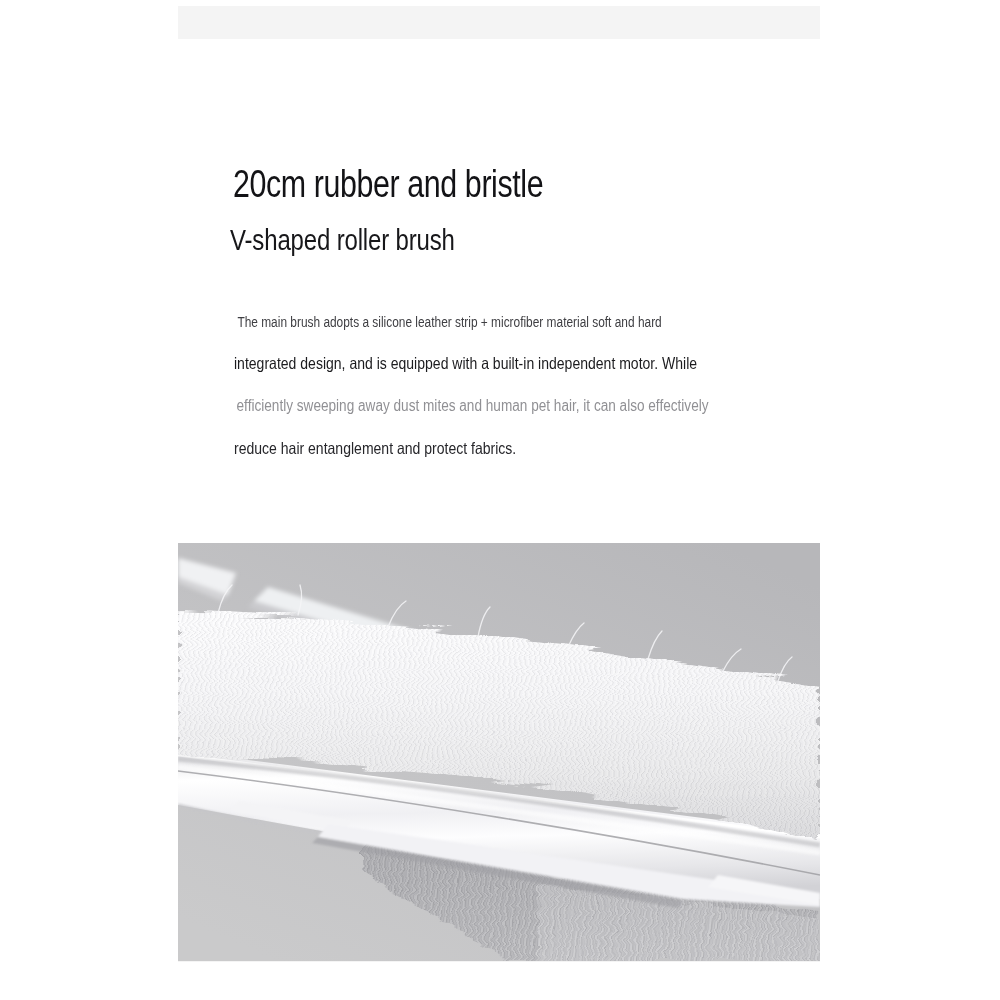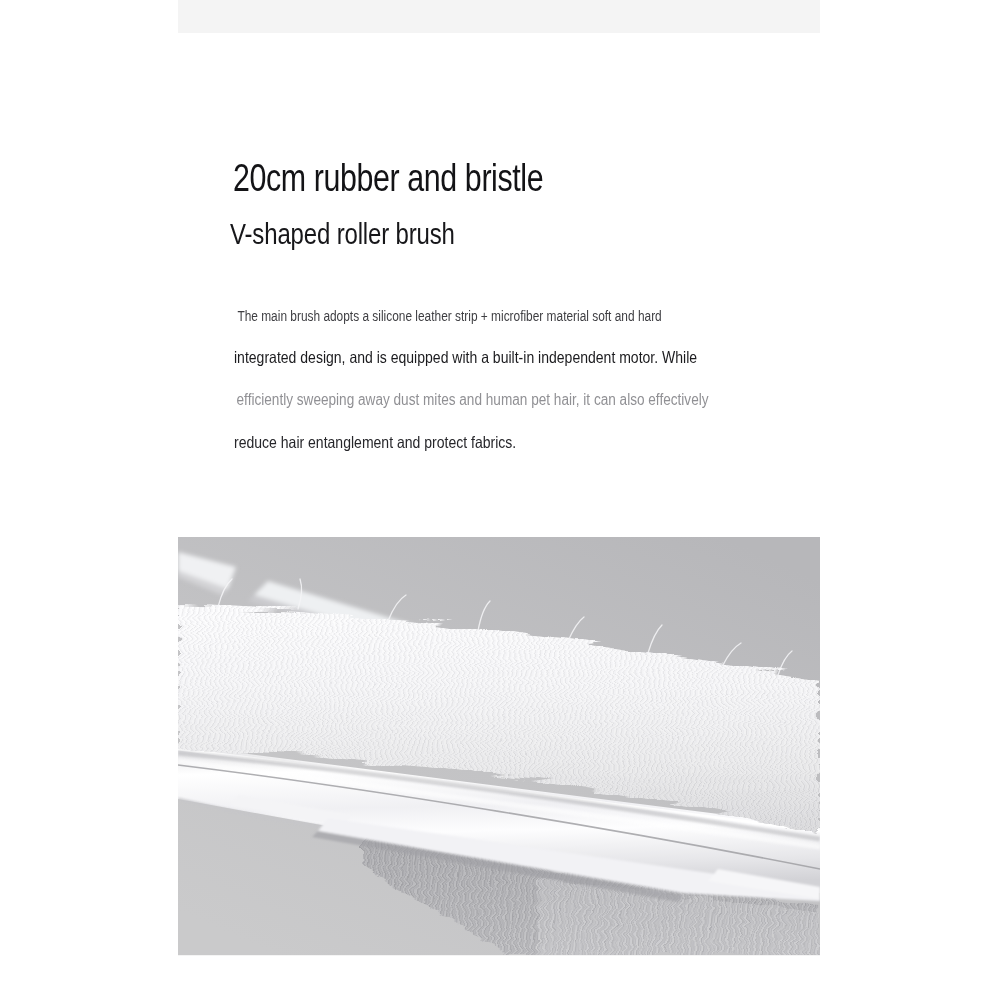--- a/index.html
+++ b/index.html
@@ -1,17 +1,17 @@
 <!DOCTYPE html>
 <html><head>
 <meta charset="utf-8">
 <style>
   html,body{margin:0;padding:0;background:#ffffff;}
   body{font-family:"Liberation Sans", sans-serif;}
-  .canvas{position:relative;width:1000px;height:956px;background:#ffffff;overflow:hidden;margin:0 auto;}
+  .canvas{position:relative;width:1000px;height:956px;background:#ffffff;overflow:hidden;margin:6px auto;}
   .col-strip{position:absolute;left:178px;width:642px;background:#f4f4f4;}
   .strip-top{top:0;height:33px;}
   .strip-bottom{top:955px;height:45px;}
   .title{
     position:absolute;left:233px;top:157px;width:640px;
     font-size:38px;font-weight:500;color:#131316;letter-spacing:-0.5px;
     transform:scaleX(0.80);transform-origin:left top;white-space:nowrap;
   }
   .subtitle{
     position:absolute;left:230px;top:217px;width:640px;

